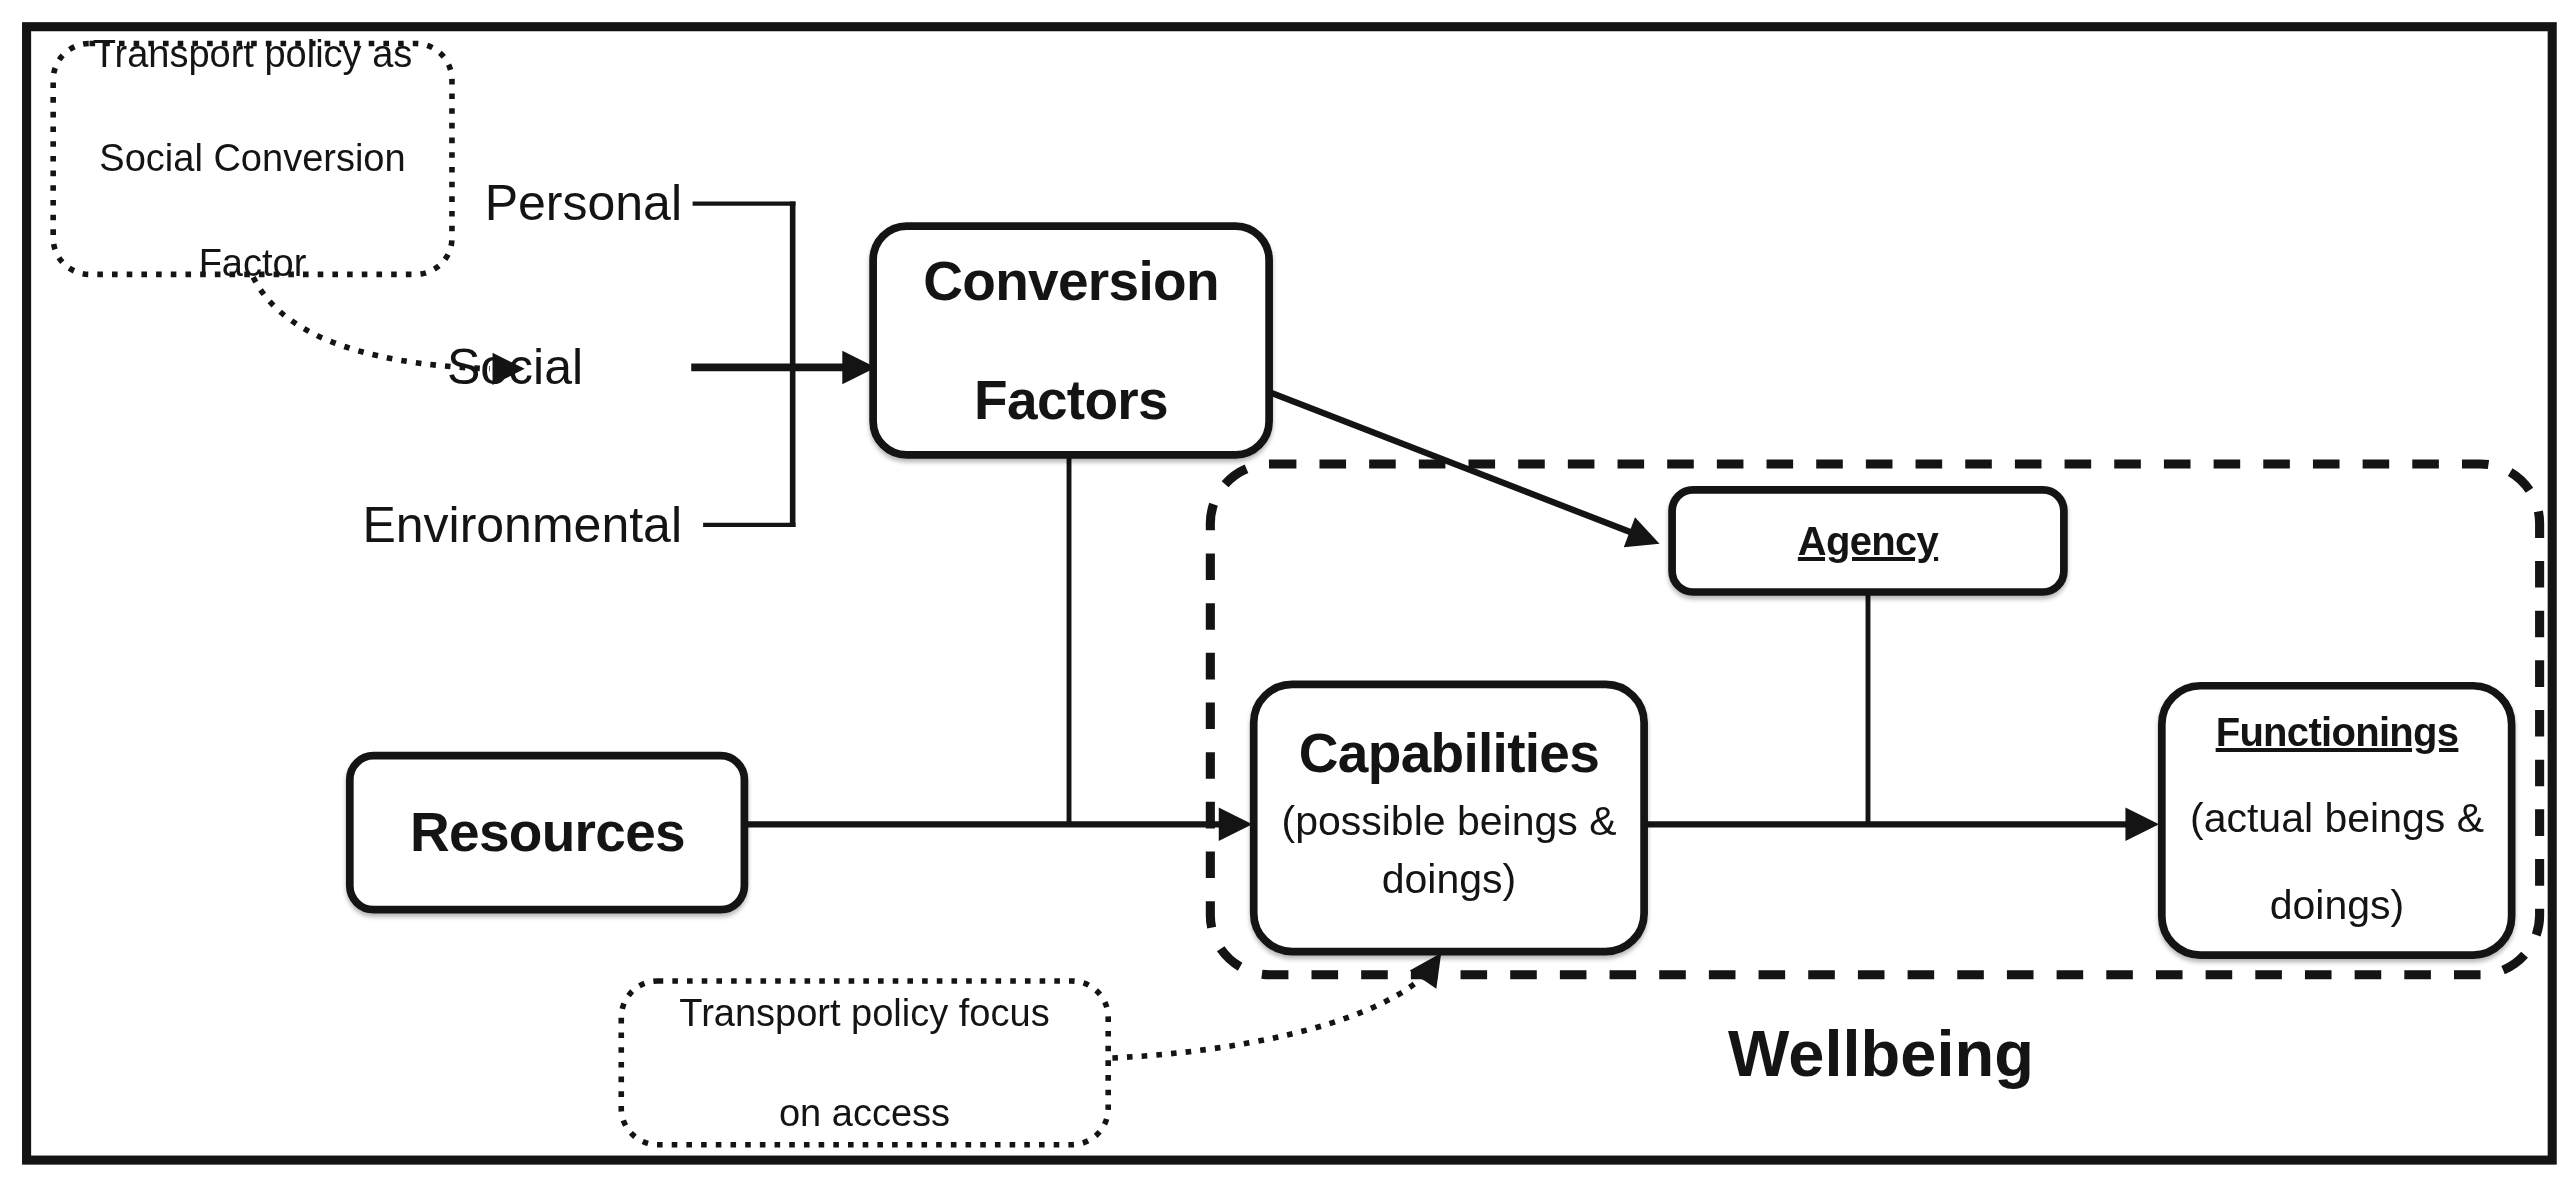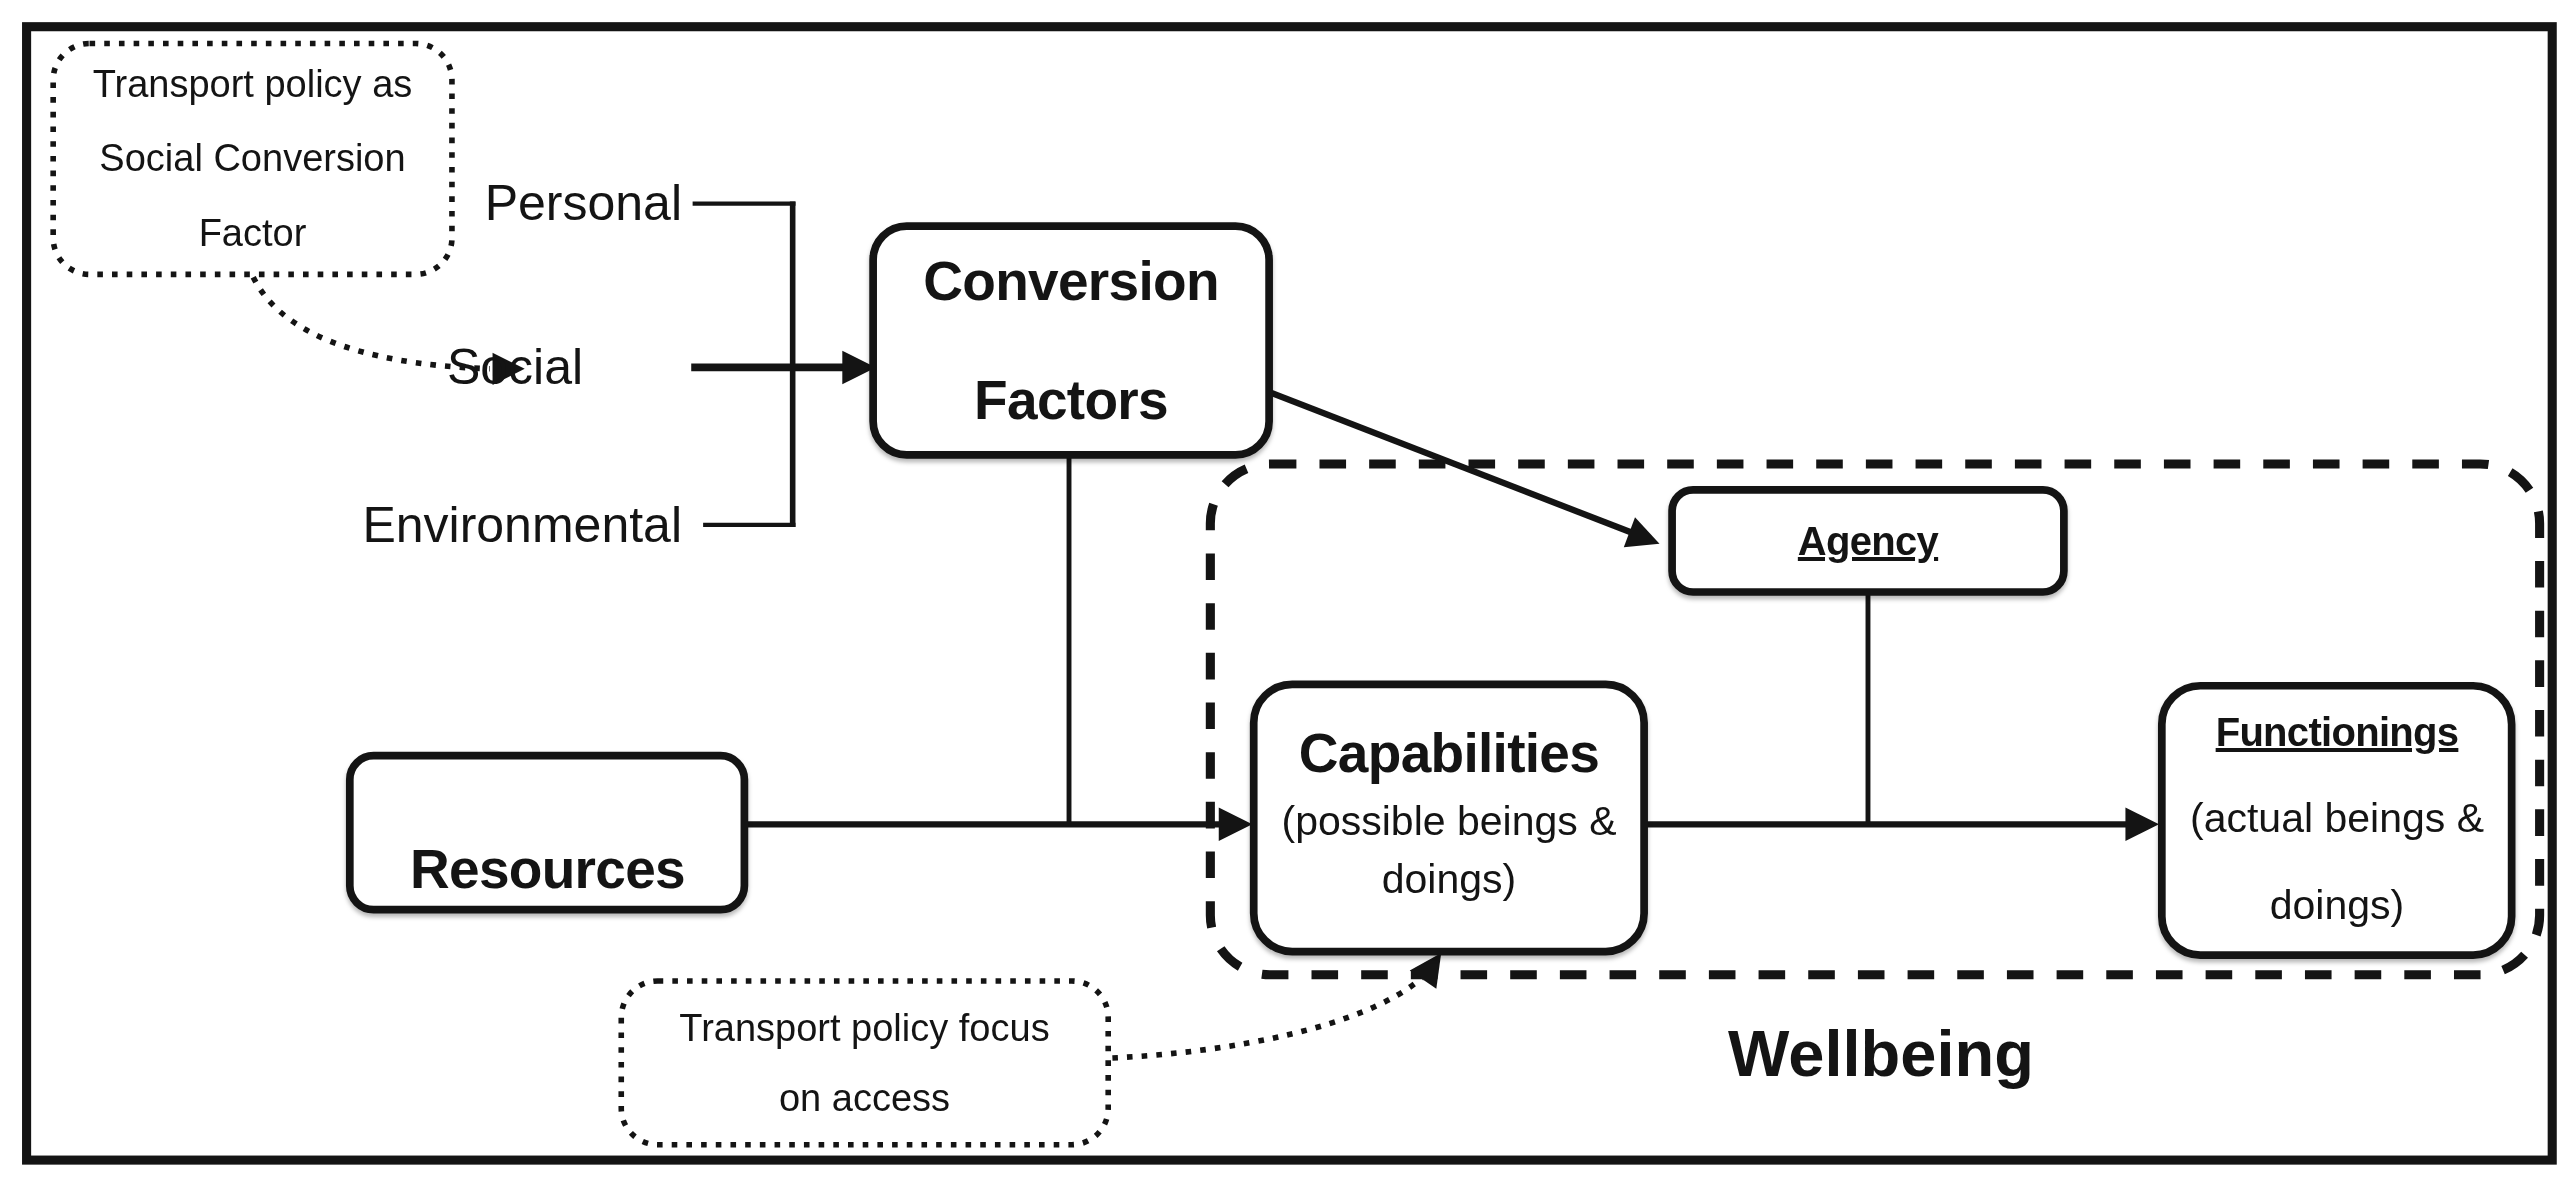--- a/index.html
+++ b/index.html
@@ -23,21 +23,21 @@
     align-items: center; justify-content: center;
     text-align: center; line-height: 1.25;
   }
   .box-label { font-weight: bold; font-size: 55px; letter-spacing: -0.7px; }
   .box-label.small { font-size: 40px; text-decoration: underline; }
   .sub-label { font-size: 41px; line-height: 1.42; margin-top: 4.2px; }
   .side-label {
     position: absolute; z-index: 1;
     text-align: right; font-size: 50px; line-height: 50px; height: 50px;
   }
-  .ann-text { font-size: 38px; line-height: 1.95; font-weight: normal; }
+  .ann-text { font-size: 38px; line-height: 1.95; font-weight: normal; gap: 30px; }
   .ann-text.bottom { line-height: 1.85; }
   .conv-lines { font-weight: bold; font-size: 55px; line-height: 1.65; letter-spacing: -0.7px; gap: 28px; }
   .wb { font-weight: bold; font-size: 65px; }
 </style>
 </head>
 <body>
 
 <div id="stage">
 
   <svg id="wires" viewBox="0 0 3682 1692" width="2576" height="1184" fill="none" stroke-linecap="butt">
@@ -90,21 +90,21 @@
 
   <div class="side-label" style="left:348px; top:178px; width:334px;">Personal</div>
   <div class="side-label" style="left:348px; top:342px; width:334px;text-align:center;">Social</div>
   <div class="side-label" style="left:348px; top:500px; width:334px;">Environmental</div>
 
   <div class="lbl conv-lines" style="left:873px; top:226px; width:396px; height:229px;">
     <div>Conversion</div>
     <div>Factors</div>
   </div>
 
-  <div class="lbl" style="left:350px; top:792px; width:395px; height:154px;text-align:center;">
+  <div class="lbl" style="left:350px; top:755px; width:395px; height:154px;text-align:center;">
     <div class="box-label">Resources</div>
   </div>
 
   <div class="lbl" style="left:1254px; top:680px; width:390px; height:267px;">
     <div class="box-label">Capabilities</div>
     <div class="sub-label">(possible beings &amp;</div>
     <div class="sub-label" style="margin-top:0;">doings)</div>
   </div>
 
   <div class="lbl" style="left:1672px; top:490px; width:392px; height:102px;">

